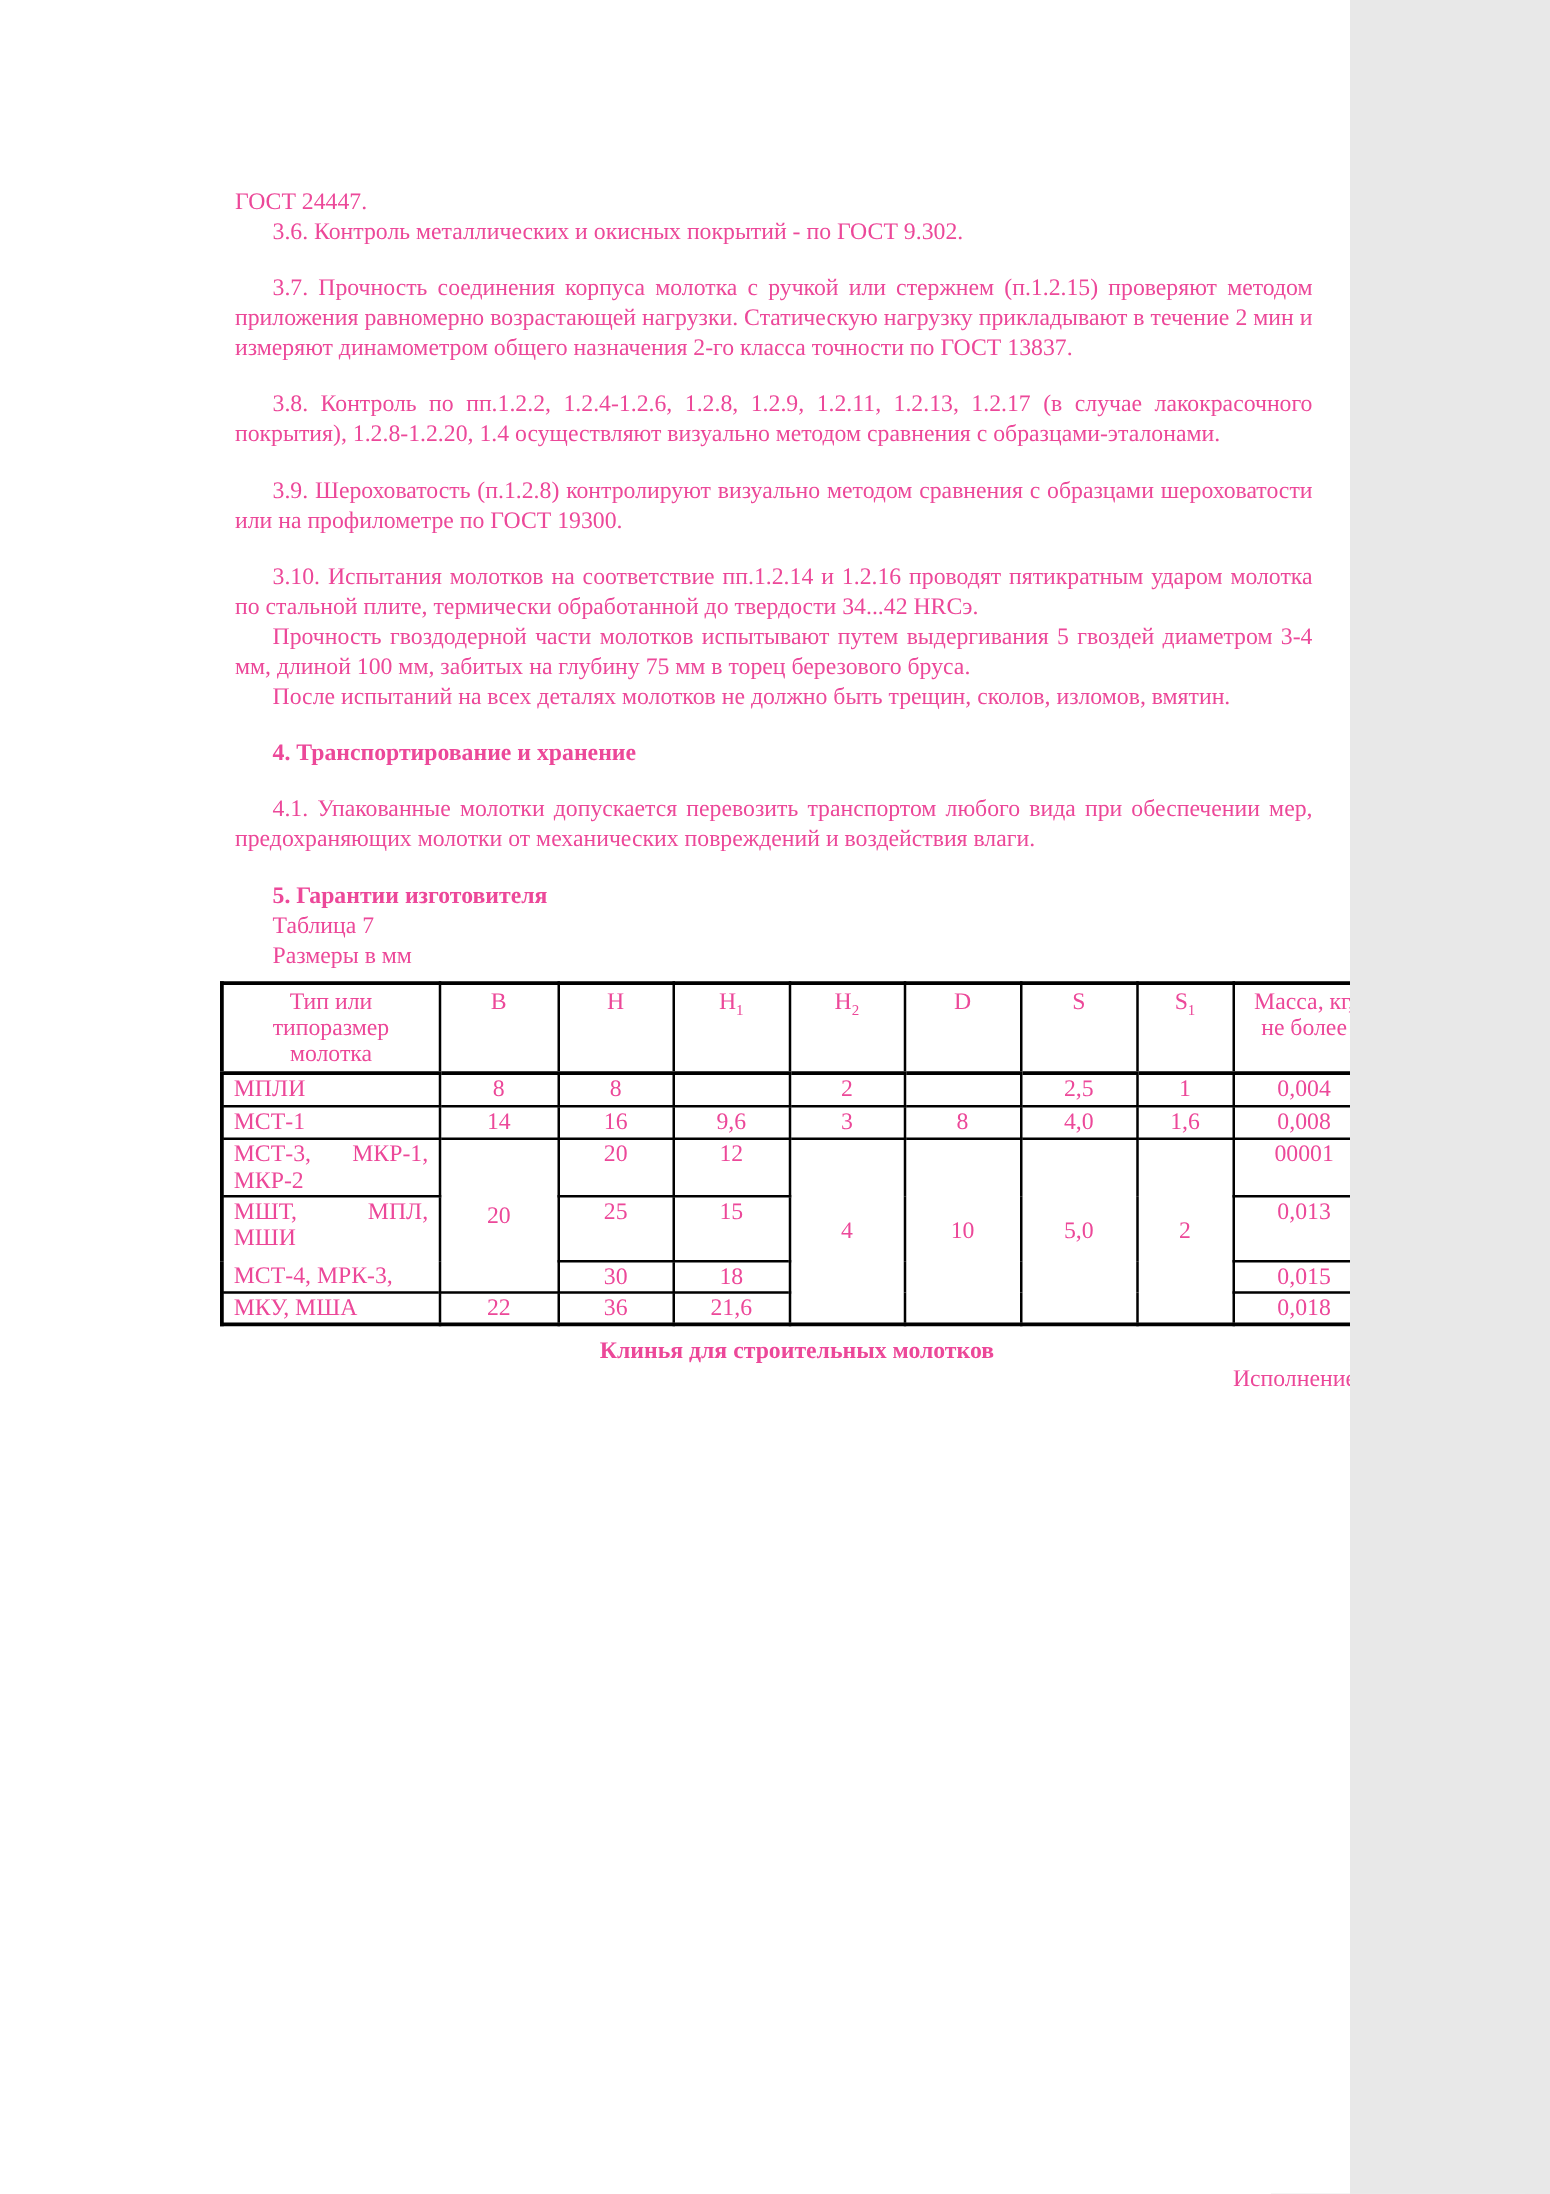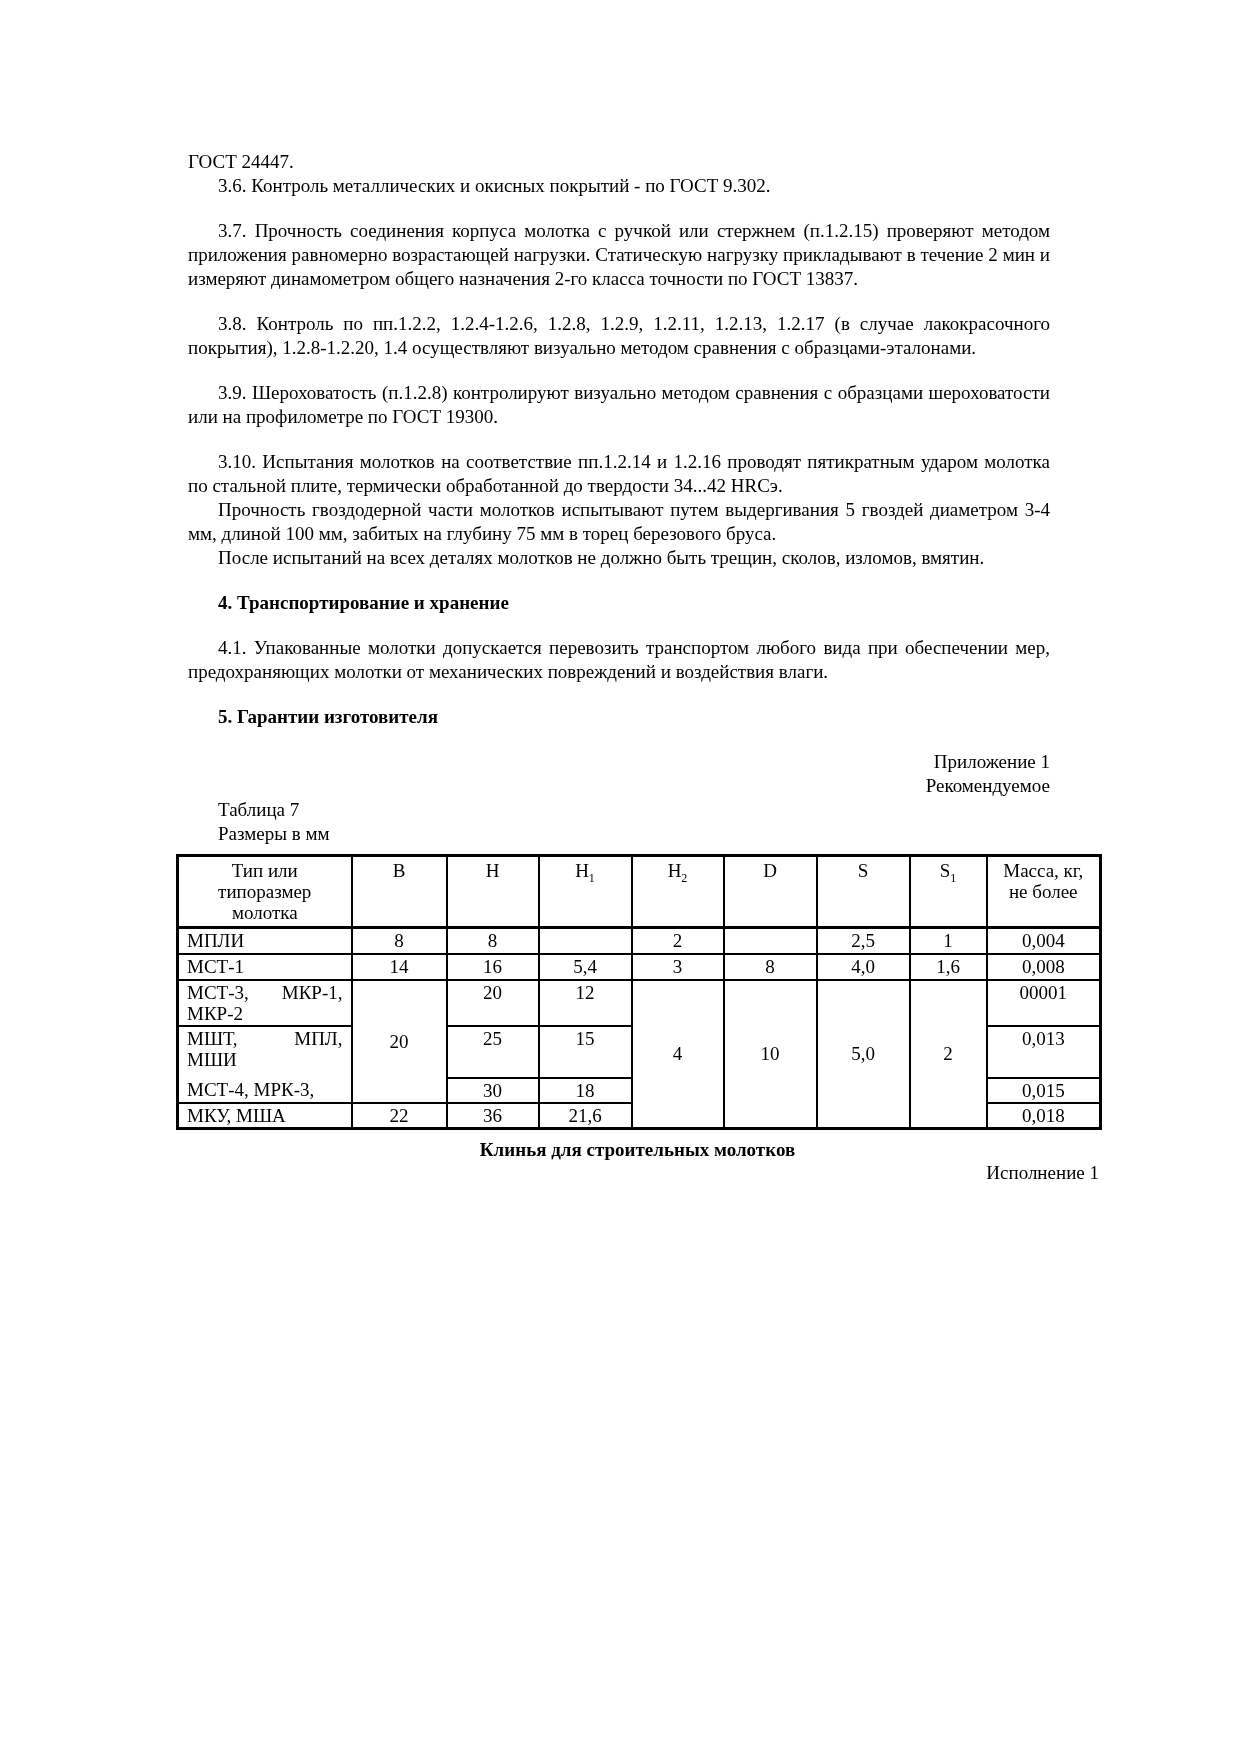--- a/index.html
+++ b/index.html
@@ -1,21 +1,21 @@
 <!DOCTYPE html>
 <html><head>
 <meta charset="utf-8">
 <style>
   html,body{margin:0;padding:0;background:#e8e8e8;}
   .page{
     position:relative;
-    width:1240px;height:1755px;
+    width:1080px;height:1755px;
     background:#ffffff;
     font-family:"Liberation Serif","DejaVu Serif",serif;
-    color:#000000;
+    color:#ec4899;
     overflow:hidden;
   }
   .content{
     position:absolute;
     left:188px;top:150px;
     width:862px;
   }
   .content p{
     margin:0;
     font-size:19px;
@@ -110,24 +110,20 @@
     <p class="indent noj">После испытаний на всех деталях молотков не должно быть трещин, сколов, изломов, вмятин.</p>
 
     <p class="sec-heading gap">4. Транспортирование и хранение</p>
 
     <p class="indent gap">4.1. Упакованные молотки допускается перевозить транспортом любого вида при обеспечении мер, предохраняющих молотки от механических повреждений и воздействия влаги.</p>
 
 
     <p class="sec-heading gap">5. Гарантии изготовителя</p>
 
 
-    <div class="annex">
-      <div>Приложение 1</div>
-      <div>Рекомендуемое</div>
-    </div>
 
     <div class="table-label">Таблица 7</div>
     <div class="table-label">Размеры в мм</div>
 
     <table class="dim-table">
       <colgroup>
         <col style="width:174px">
           <col style="width:95px">
           <col style="width:92px">
         <col style="width:93px">
@@ -159,21 +155,21 @@
         <td>2</td>
         <td></td>
         <td>2,5</td>
         <td>1</td>
         <td>0,004</td>
       </tr>
       <tr style="height:26px">
         <td class="name">МСТ-1</td>
         <td>14</td>
         <td>16</td>
-        <td>5,4</td>
+        <td>9,6</td>
         <td>3</td>
         <td>8</td>
         <td>4,0</td>
         <td>1,6</td>
         <td>0,008</td>
       </tr>
       <tr style="height:43px">
         <td class="name vtop">
           <div class="just-line">МСТ-3, МКР-1,</div>
           <div>МКР-2</div>

